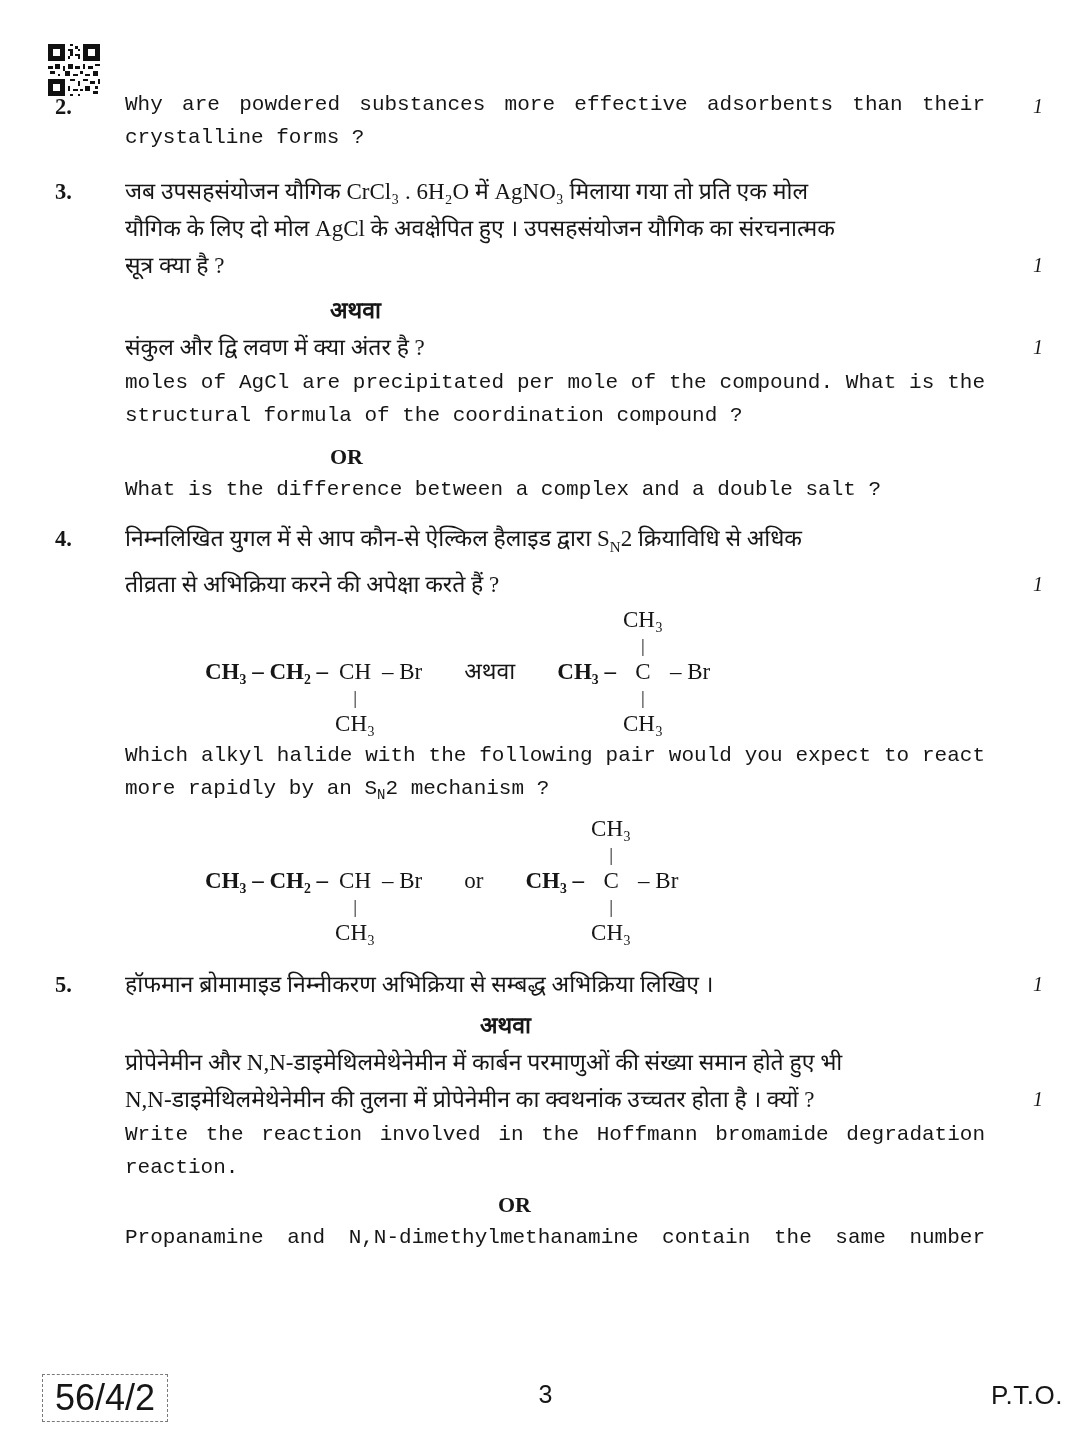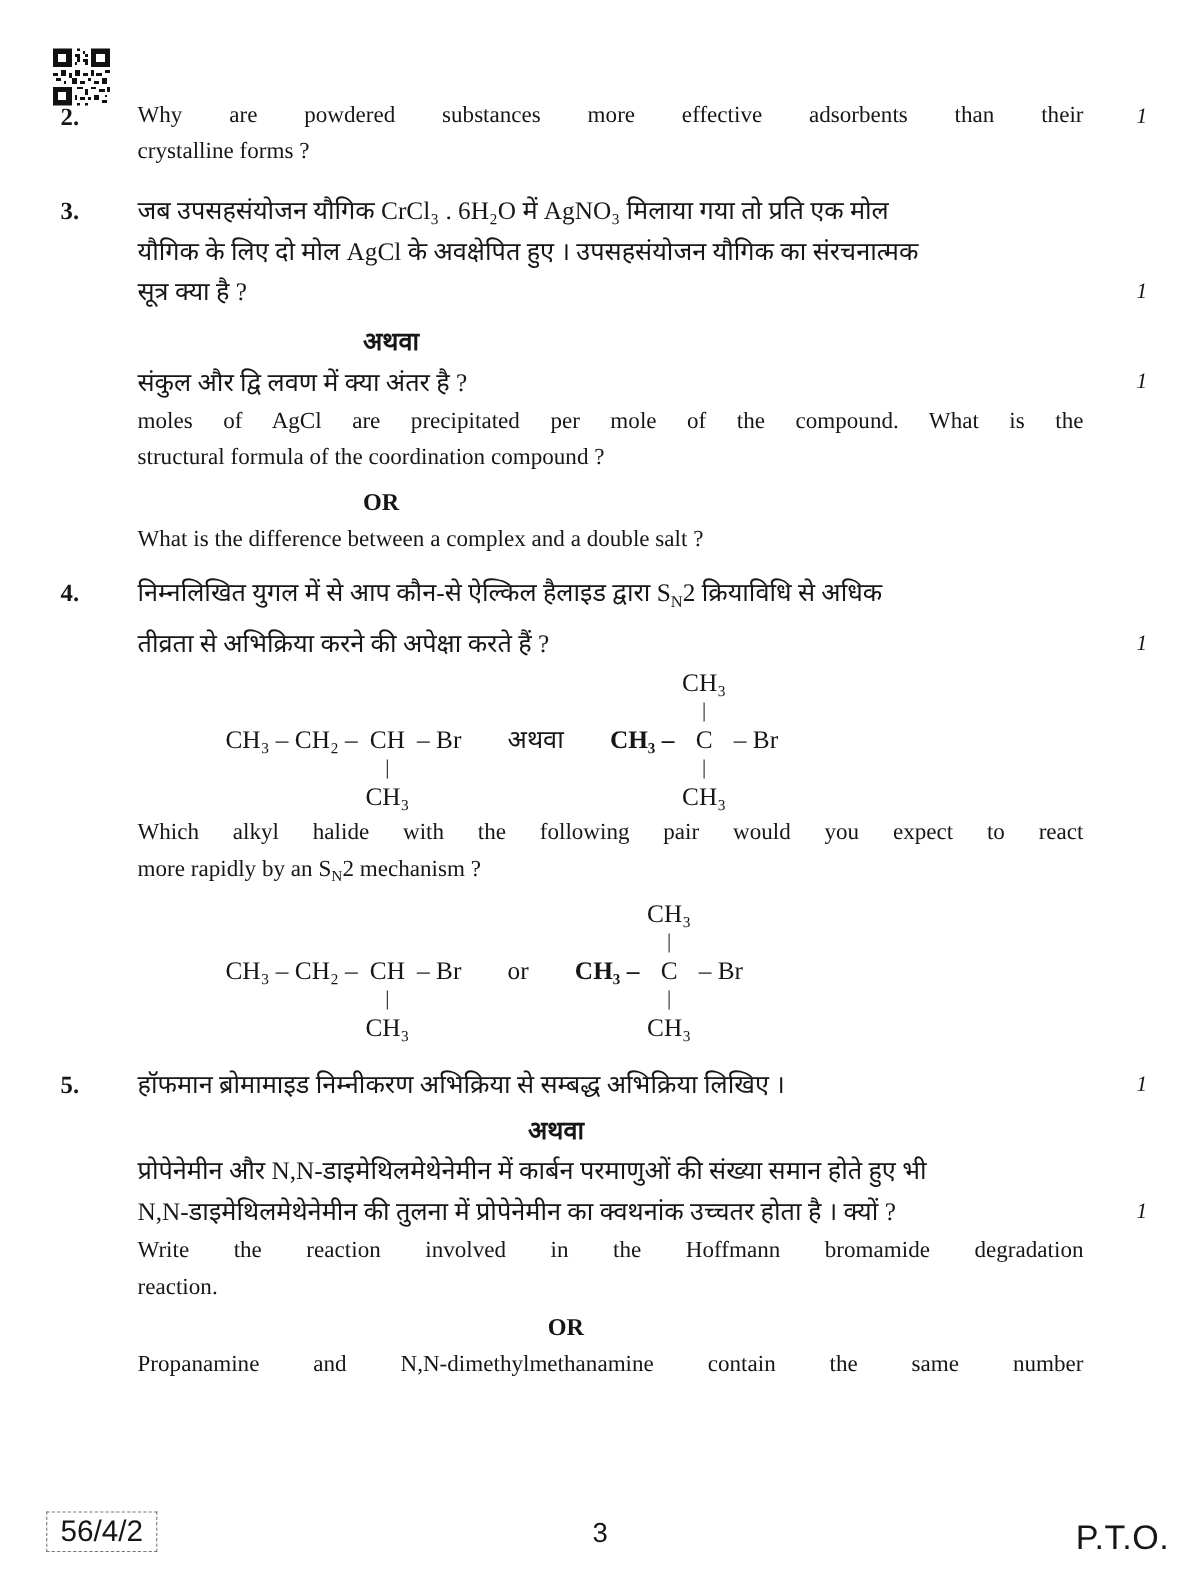--- a/index.html
+++ b/index.html
@@ -11,21 +11,21 @@
   }
   .qr { position:absolute; left:47px; top:44px; width:54px; height:52px; }
 
   .content { position:absolute; left:55px; top:88px; width:1000px; }
 
   .qrow { display:flex; align-items:flex-start; }
   .qnum { width:70px; font-weight:700; font-size:22.5px; line-height:37px; }
   .qbody { width:860px; }
 
   .hl { font-size:23px; line-height:37px; position:relative; white-space:nowrap; }
-  .el { font-size:21px; line-height:33px; position:relative; }
+  .el { font-size:21px; line-height:33px; position:relative;font-family:Liberation Mono, monospace; }
   .jl { text-align:justify; text-align-last:justify; }
 
   .mark { position:absolute; right:-58px; top:6px; font-style:italic;
           font-size:20px; line-height:24px; white-space:nowrap; }
 
   .or-head-hi { font-weight:700; font-size:23px; line-height:37px; }
   .or-head-en { font-weight:700; font-size:22px; line-height:33px; }
   .ml205 { margin-left:205px; }
   .ml355 { margin-left:355px; }
   .ml373 { margin-left:373px; }
@@ -37,35 +37,35 @@
   .mt4  { margin-top:4px; }
 
   .struct-row { display:flex; align-items:flex-start; margin-left:80px;
                 column-gap:42px; font-size:23px; line-height:26px; margin-top:4px; margin-bottom:2px; }
   .sgrid { display:grid; justify-items:center; align-items:center;
            grid-auto-rows:26px; }
   .shift-main { margin-top:52px; }
   .bond { font-size:19px; line-height:26px; }
   .pre  { padding-right:7px; }
   .post { padding-left:7px; }
-  .g-c1r1{grid-column:1;grid-row:1;} .g-c2r1{grid-column:2;grid-row:1;} .g-c3r1{grid-column:3;grid-row:1;}
+  .g-c1r1{grid-column:1;grid-row:1;font-weight:bold;} .g-c2r1{grid-column:2;grid-row:1;} .g-c3r1{grid-column:3;grid-row:1;}
   .g-c2r2{grid-column:2;grid-row:2;} .g-c2r3{grid-column:2;grid-row:3;}
   .g-c1r3{grid-column:1;grid-row:3;font-weight:bold;} .g-c3r3{grid-column:3;grid-row:3;}
   .g-c2r4{grid-column:2;grid-row:4;} .g-c2r5{grid-column:2;grid-row:5;}
 
   sub.subn { font-size:15px; }
   .el sub.subn { font-size:14px; }
 
   .footer-code { position:absolute; left:42px; top:1374px;
                  border:1px dashed #7a7a7a; padding:2px 12px;
-                 font-family:"Liberation Sans", sans-serif; font-size:27px; }
+                 font-family:"Liberation Sans", sans-serif; font-size:36px; }
   .footer-page { position:absolute; left:0; top:1380px; width:1091px; text-align:center;
                  font-family:"Liberation Sans", sans-serif; font-size:25px; }
   .footer-pto  { position:absolute; right:28px; top:1380px;
-                 font-family:"Liberation Sans", sans-serif; font-size:31px; letter-spacing:0.5px; }
+                 font-family:"Liberation Sans", sans-serif; font-size:26px; letter-spacing:0.5px; }
 </style>
 </head>
 <body>
 
 <svg class="qr" viewBox="0 0 21 21" shape-rendering="crispEdges">
   <rect width="21" height="21" fill="#fff"></rect>
   <g fill="#111">
     <path d="M0 0h7v7H0zM2 2h3v3H2z" fill-rule="evenodd"></path>
     <path d="M14 0h7v7h-7zM16 2h3v3h-3z" fill-rule="evenodd"></path>
     <path d="M0 14h7v7H0zM2 16h3v3H2z" fill-rule="evenodd"></path>

